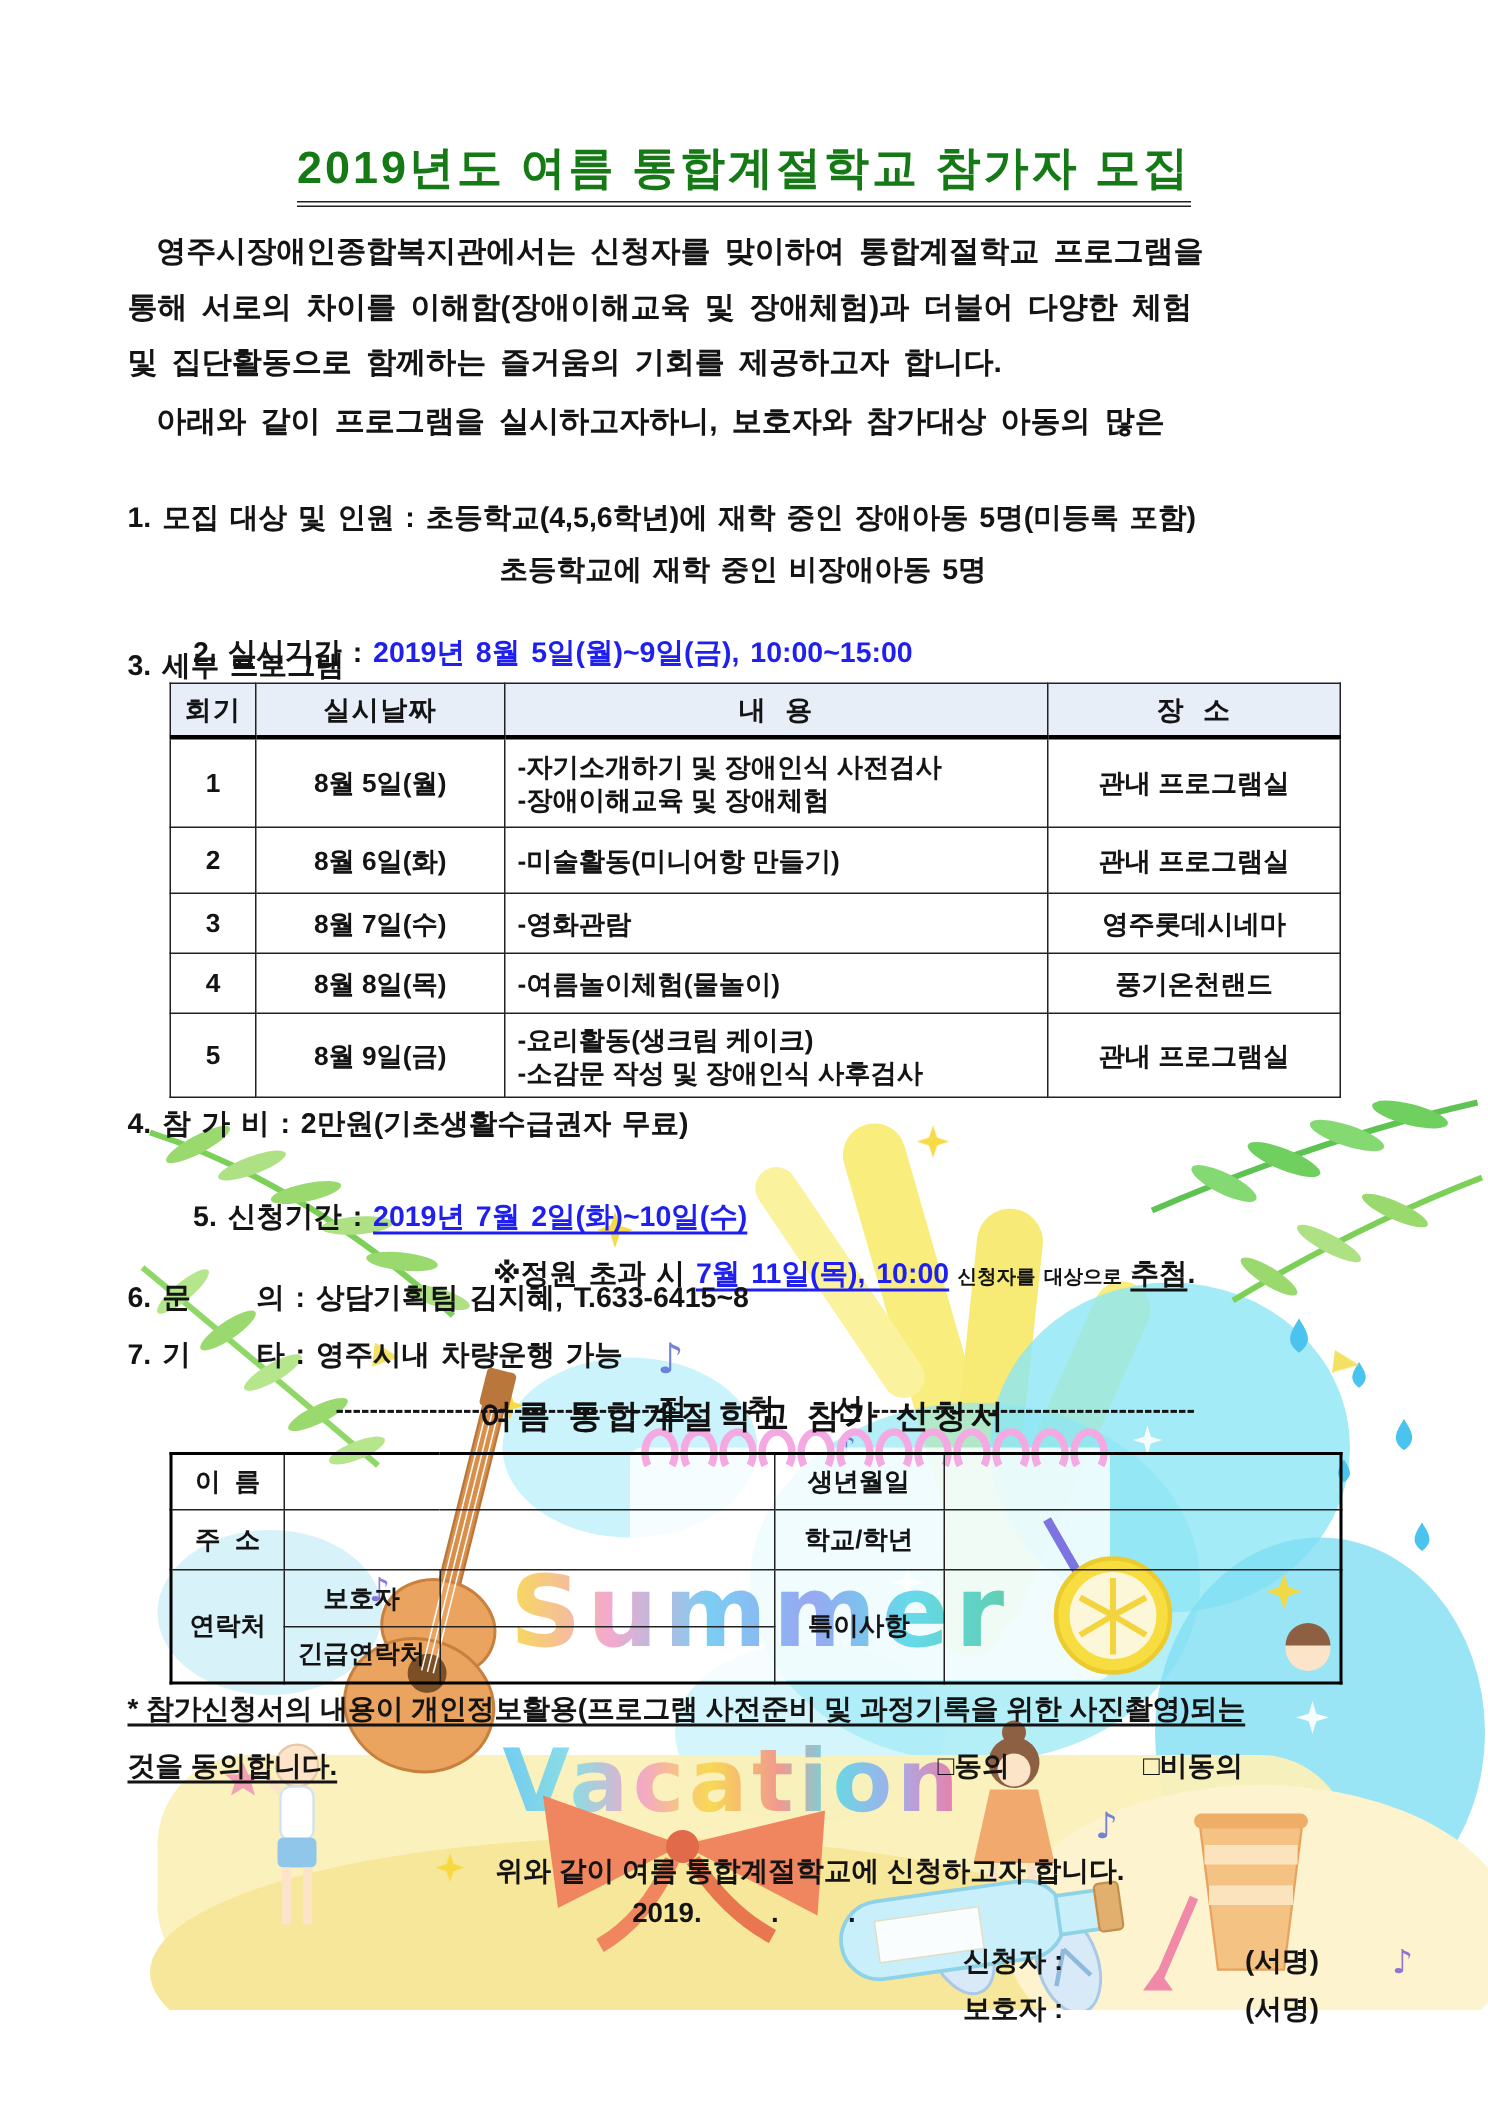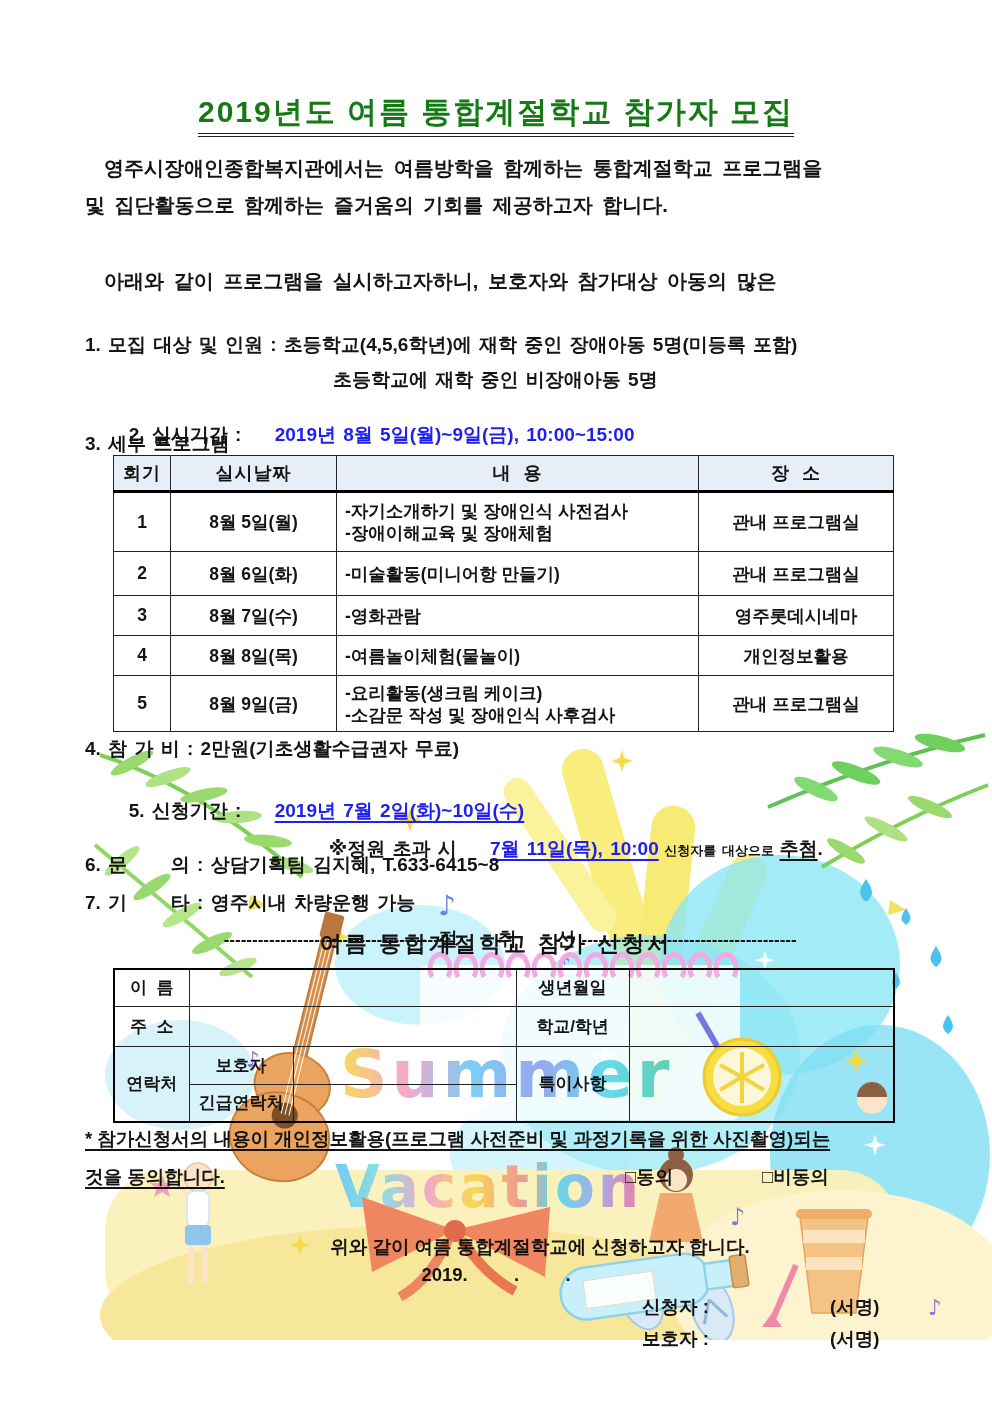--- a/index.html
+++ b/index.html
@@ -6,21 +6,21 @@
   .page{position:relative;width:992px;height:1403px;overflow:hidden;
         font-family:"Liberation Sans","DejaVu Sans",sans-serif;color:#141414;background:#fff;}
   .bg{position:absolute;left:0;top:725px;width:992px;height:615px;z-index:0;}
   .content{position:absolute;left:0;top:0;width:992px;height:1403px;z-index:1;}
   .abs{position:absolute;}
   .pre{white-space:pre;}
   .title{width:992px;text-align:center;font-size:30px;font-weight:700;letter-spacing:2px;color:#157a15;}
   .title span{border-bottom:4px double #222;padding-bottom:5px;}
   .para{font-size:20px;line-height:37px;font-weight:700;word-spacing:4px;}
   .item{font-size:19px;font-weight:700;word-spacing:2px;white-space:pre;}
-  .blue{color:#1f1fef;margin-left:26px;}
+  .blue{color:#1f1fef;}
   .u{text-decoration:underline;text-underline-offset:4px;text-decoration-thickness:2px;}
   .small{font-size:13px;margin-top:16px;}
   table{border-collapse:collapse;table-layout:fixed;}
   .ptable{width:780px;border:1px solid #84cc16;font-size:17.5px;font-weight:700;}
   .ptable th{background:#e8eef8;border:1.5px solid #222;border-bottom:3px solid #000;
              font-size:18px;letter-spacing:1px;padding:0;}
   .ptable td{border:1.5px solid #222;text-align:center;padding:0 4px;}
   .ptable td.c{text-align:left;padding-left:8px;line-height:22px;}
   .ftable{width:780px;border:2.5px solid #000;font-size:17px;font-weight:700;}
   .ftable td{border:1.5px solid #222;text-align:center;padding:0 3px;background:transparent;}
@@ -247,21 +247,22 @@
     </g>
   </svg>
 
   <div class="content">
 
     <div class="abs title" style="top:92px;left:0;">
       <span>2019년도 여름 통합계절학교 참가자 모집</span>
     </div>
 
     <div class="abs para" style="top:150px;left:85px;width:830px;">
-      <div class="pre">  영주시장애인종합복지관에서는 여름방학을 함께하는 통합계절학교 프로그램을</div>
+      <div class="pre">  영주시장애인종합복지관에서는 신청자를 맞이하여 통합계절학교 프로그램을</div>
+      <div class="pre">통해 서로의 차이를 이해함(장애이해교육 및 장애체험)과 더불어 다양한 체험</div>
       <div class="pre">및 집단활동으로 함께하는 즐거움의 기회를 제공하고자 합니다.</div>
     </div>
     <div class="abs para" style="top:263px;left:85px;width:830px;">
       <div class="pre">  아래와 같이 프로그램을 실시하고자하니, 보호자와 참가대상 아동의 많은</div>
     </div>
 
     <div class="abs item" style="top:332px;left:85px;">1. 모집 대상 및 인원 : 초등학교(4,5,6학년)에 재학 중인 장애아동 5명(미등록 포함)</div>
     <div class="abs item" style="top:367px;left:333px;">초등학교에 재학 중인 비장애아동 5명</div>
 
     <div class="abs item" style="top:400px;left:85px;">
@@ -308,21 +309,21 @@
               <div>-영화관람</div>
             </td>
         <td>영주롯데시네마</td>
       </tr>
       <tr style="height:40px">
         <td>4</td>
         <td>8월 8일(목)</td>
         <td class="c">
               <div>-여름놀이체험(물놀이)</div>
             </td>
-        <td>개인정보활용</td>
+        <td>풍기온천랜드</td>
       </tr>
       <tr style="height:56px">
         <td>5</td>
         <td>8월 9일(금)</td>
         <td class="c">
           <div>-요리활동(생크림 케이크)</div>
           <div>-소감문 작성 및 장애인식 사후검사</div>
         </td>
         <td>관내 프로그램실</td>
       </tr>

